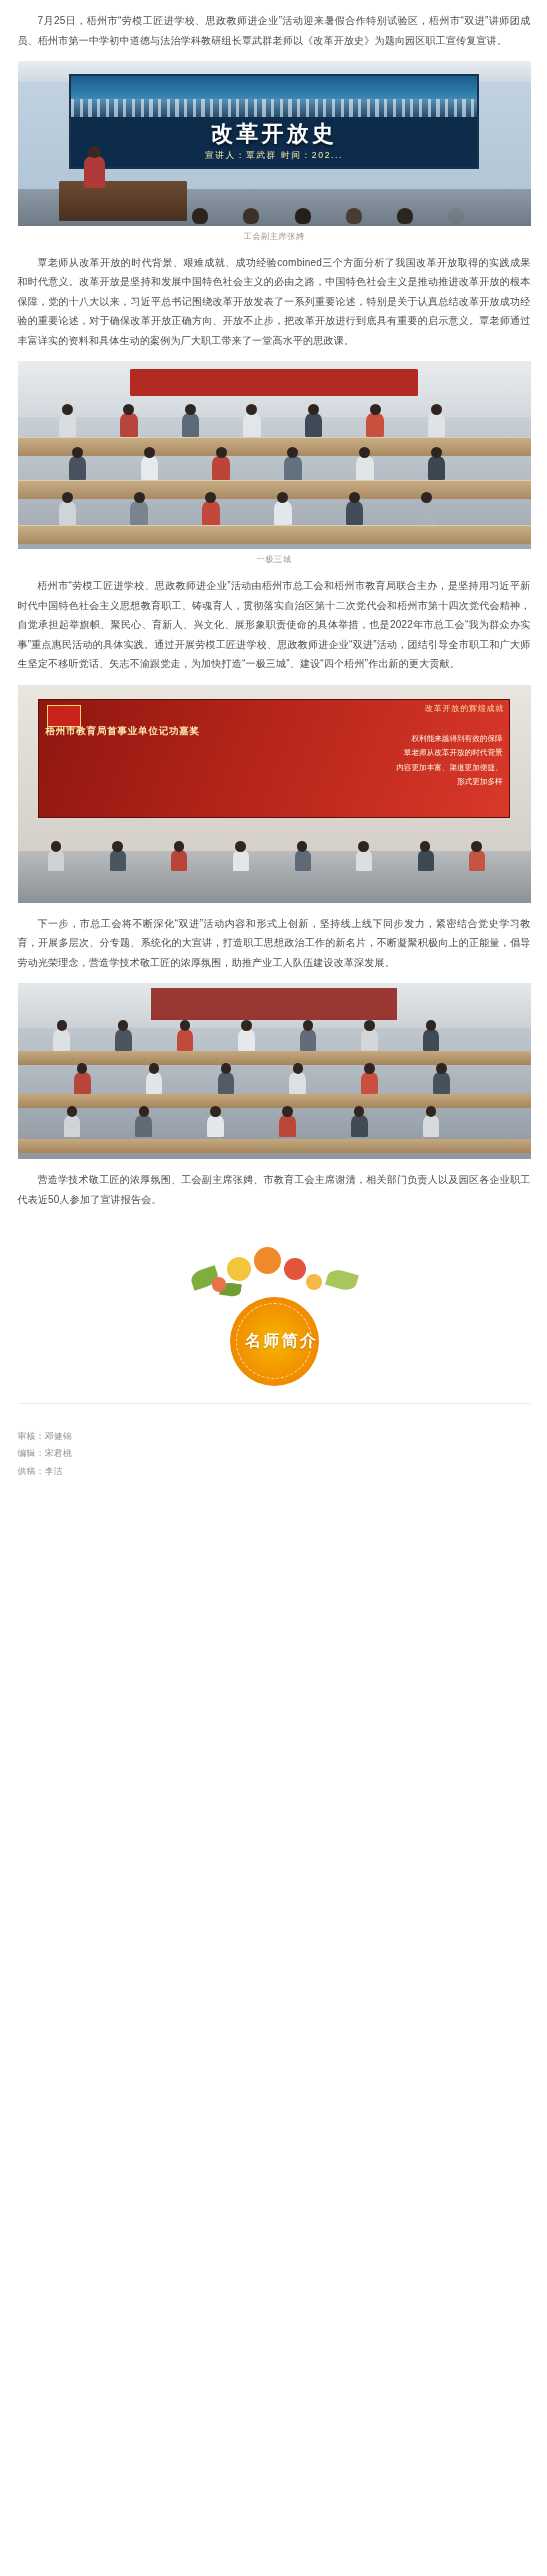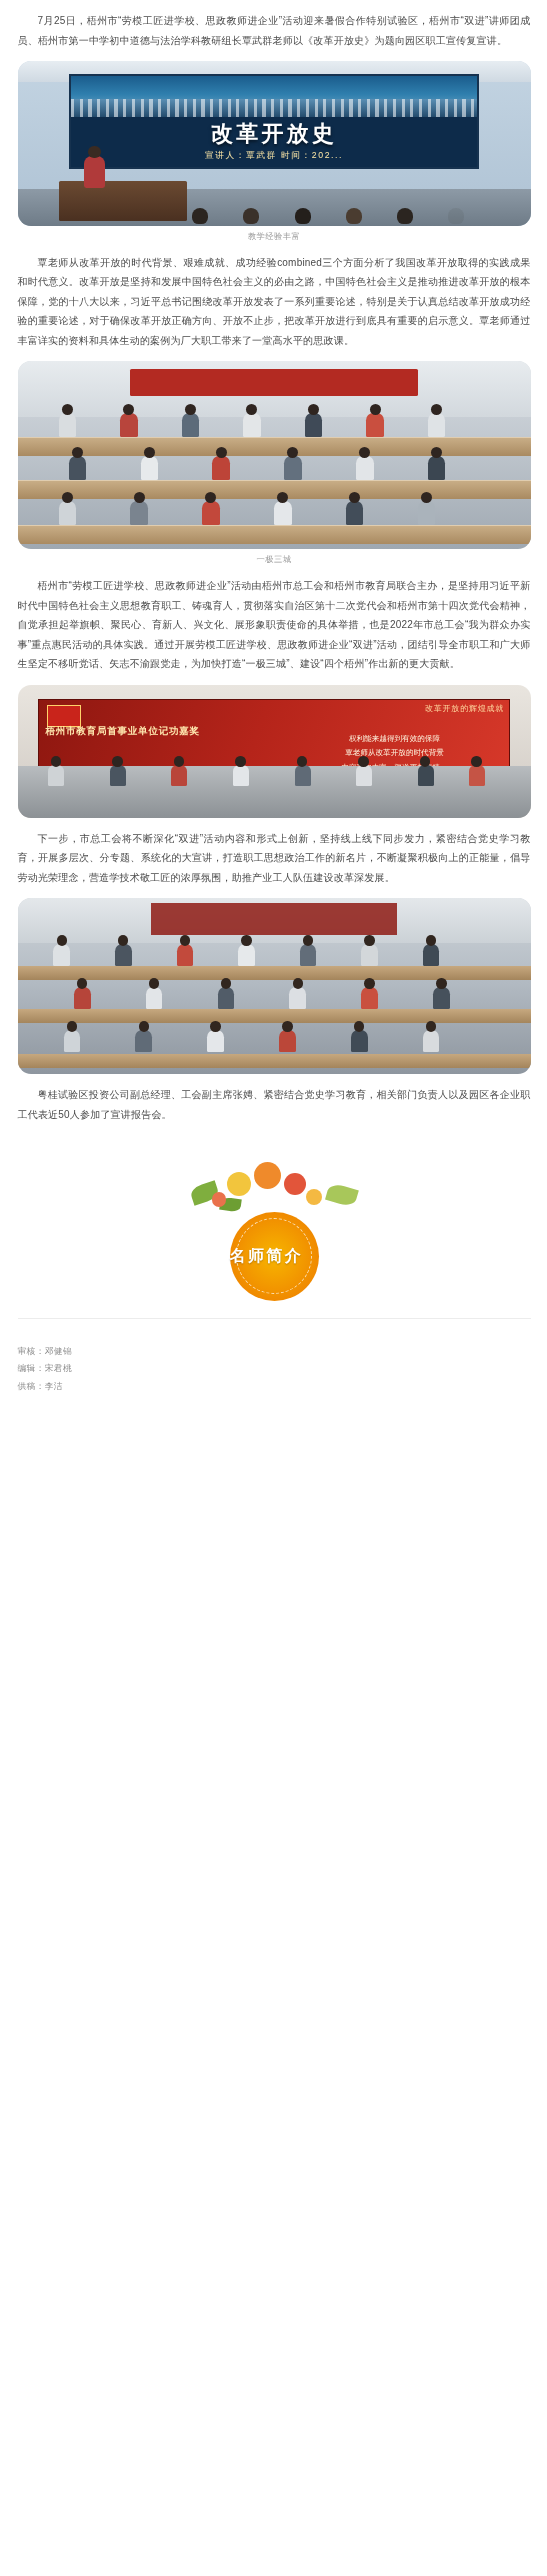--- a/index.html
+++ b/index.html
@@ -26,21 +26,21 @@
     margin: 11px 17.5px 11px 17.5px;
     text-indent: 2em;
     letter-spacing: 0.2px;
   }
   .figure {
     margin: 8px 17.5px 3.2px 17.5px;
   }
   .photo {
     width: 100%;
     display: block;
-    border-radius: 13px;
+    border-radius: 0;
     overflow: hidden;
     position: relative;
   }
   .caption {
     text-align: center;
     font-size: 8.3px;
     color: #9a9a9a;
     margin: 4.8px 0 0 0;
     letter-spacing: 0.4px;
   }
@@ -131,41 +131,41 @@
     position:absolute; width: 17.5px; height: 24px;
     border-radius: 7.2px 7.2px 1.6px 1.6px;
   }
   .p2 .pson:before {
     content:""; position:absolute; left:3.2px; top:-9.5px;
     width:11px; height:11px; border-radius:50%; background:#2f2520;
   }
 
   
   .p3 {
-    height: 133px;
+    height: 218px;
     background: linear-gradient(#e9e5df,#cfc9c2);
     position:relative; overflow:hidden;
   }
   .p3 .bigscreen {
     position:absolute; left: 4%; top: 14.3px; width: 92%; height: 119px;
     background: linear-gradient(110deg,#8e1710 0%, #b5241a 45%, #d8392a 100%);
     border: 1.6px solid #5f0d08;
     box-sizing:border-box;
   }
   .p3 .bigscreen .hdr {
     position:absolute; right:4.8px; top:3.2px;
     color:#ffd9a0; font-size:8px; letter-spacing:0.8px;
   }
   .p3 .bigscreen .lead {
     position:absolute; left:6.4px; top:24px; width: 46%;
     color:#ffe9b0; font-size:9.5px; font-weight:bold; line-height:1.5; letter-spacing:0.8px;
   }
   .p3 .bigscreen .lines {
     position:absolute; right:6.4px; top:32px; width: 46%;
-    color:#fff6e0; font-size:7.6px; line-height:1.9; text-align:center;
+    color:#fff6e0; font-size:7.6px; line-height:1.9; text-align:right;
   }
   .p3 .flag {
     position:absolute; left:8px; top:4.8px; width:32px; height:20.7px;
     background:#c9241b; border:0.8px solid #ffd36a;
   }
   .p3 .floor {
     position:absolute; left:0; bottom:0; width:100%; height:52px;
     background: linear-gradient(#b8bcbf,#8c9195);
   }
   .p3 .pson {
@@ -221,21 +221,21 @@
   }
   .leaf {
     position:absolute; background:#7fae3e; border-radius: 50% 0 50% 0;
   }
   .badge {
     width: 89px; height: 89px; border-radius: 50%;
     background: radial-gradient(circle at 50% 50%, #f7b500 0%, #f08a00 70%, #e07a00 100%);
     margin: -4.8px auto 0 auto;
     position: relative;
     color: #ffffff;
-    display: flex; align-items: center; justify-content: flex-start;
+    display: flex; align-items: center; justify-content: flex-end;
   }
   .badge .ring {
     position:absolute; left:6.4px; top:6.4px; right:6.4px; bottom:6.4px;
     border: 1.6px dashed rgba(255,255,255,.75);
     border-radius:50%;
   }
   .badge .txt {
     font-size: 16px; font-weight: bold; letter-spacing: 2.4px;
     writing-mode: horizontal-tb;
     text-shadow: 0 0.8px 1.6px rgba(0,0,0,.25);
@@ -319,21 +319,21 @@
       <div class="floor"></div>
       <div class="podium"></div>
       <div class="speaker"></div>
       <div class="head" style="left:34%;background:#2b2520;"></div>
       <div class="head" style="left:44%;background:#3a312a;"></div>
       <div class="head" style="left:54%;background:#241f1b;"></div>
       <div class="head" style="left:64%;background:#4a3c30;"></div>
       <div class="head" style="left:74%;background:#2b2520;"></div>
       <div class="head" style="left:84%;background:#33292216;"></div>
     </div>
-    <div class="caption">教学经验丰富</div>
+    <div class="caption">工会副主席张娉</div>
   </div>
 
   <p class="para">覃老师从改革开放的时代背景、艰难成就、成功经验combined三个方面分析了我国改革开放取得的实践成果和时代意义。改革开放是坚持和发展中国特色社会主义的必由之路，中国特色社会主义是推动推进改革开放的根本保障，党的十八大以来，习近平总书记围绕改革开放发表了一系列重要论述，特别是关于认真总结改革开放成功经验的重要论述，对于确保改革开放正确方向、开放不止步，把改革开放进行到底具有重要的启示意义。覃老师通过丰富详实的资料和具体生动的案例为厂大职工带来了一堂高水平的思政课。</p>
 
   <div class="figure">
     <div class="photo p2">
       <div class="wall"></div>
       <div class="banner"></div>
       <div class="desk" style="top:76px;"></div>
       <div class="desk" style="top:119px;"></div>
@@ -418,21 +418,21 @@
 
       <div class="pson" style="left:9%;top:132px;background:#cfd4d8;"></div>
       <div class="pson" style="left:23%;top:132px;background:#606b77;"></div>
       <div class="pson" style="left:37%;top:132px;background:#e4e7ea;"></div>
       <div class="pson" style="left:51%;top:132px;background:#bb4739;"></div>
       <div class="pson" style="left:65%;top:132px;background:#404b56;"></div>
       <div class="pson" style="left:79%;top:132px;background:#d8dbde;"></div>
     </div>
   </div>
 
-  <p class="para">粤桂试验区投资公司副总经理、工会副主席张娉、紧密结合党史学习教育，相关部门负责人以及园区各企业职工代表近50人参加了宣讲报告会。</p>
+  <p class="para">营造学技术敬工匠的浓厚氛围、工会副主席张娉、市教育工会主席谢清，相关部门负责人以及园区各企业职工代表近50人参加了宣讲报告会。</p>
 
   <div class="section-deco">
     <div class="deco-flowers">
       <div class="leaf" style="left:20.7px;  top:27px; width:27px; height:17.5px; transform:rotate(-18deg);"></div>
       <div class="leaf" style="left:156px; top:29px; width:30px; height:17.5px; transform:rotate(16deg); background:#a8c75a;"></div>
       <div class="leaf" style="left:49px;  top:41px; width:20.7px; height:12.7px; transform:rotate(8deg); background:#6d9e33;"></div>
       <div class="dot" style="left:56px;  top:14.3px; width:24px; height:24px; background:#f2c53d;"></div>
       <div class="dot" style="left:83px; top:4.8px;  width:27px; height:27px; background:#ef8a2b;"></div>
       <div class="dot" style="left:113px; top:16px; width:22px; height:22px; background:#e2553a;"></div>
       <div class="dot" style="left:135px; top:32px; width:16px; height:16px; background:#f4b942;"></div>

